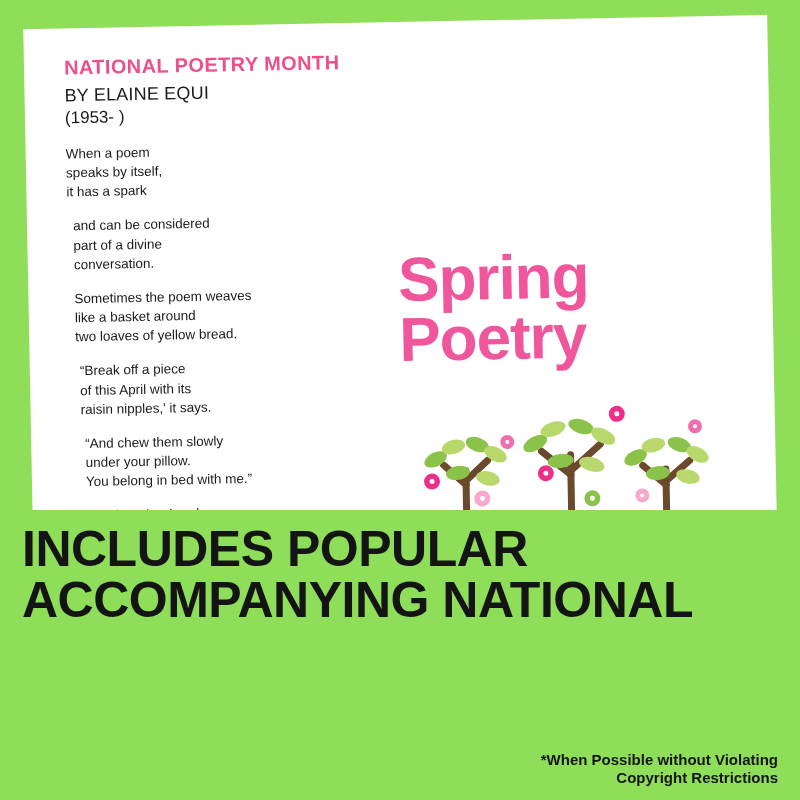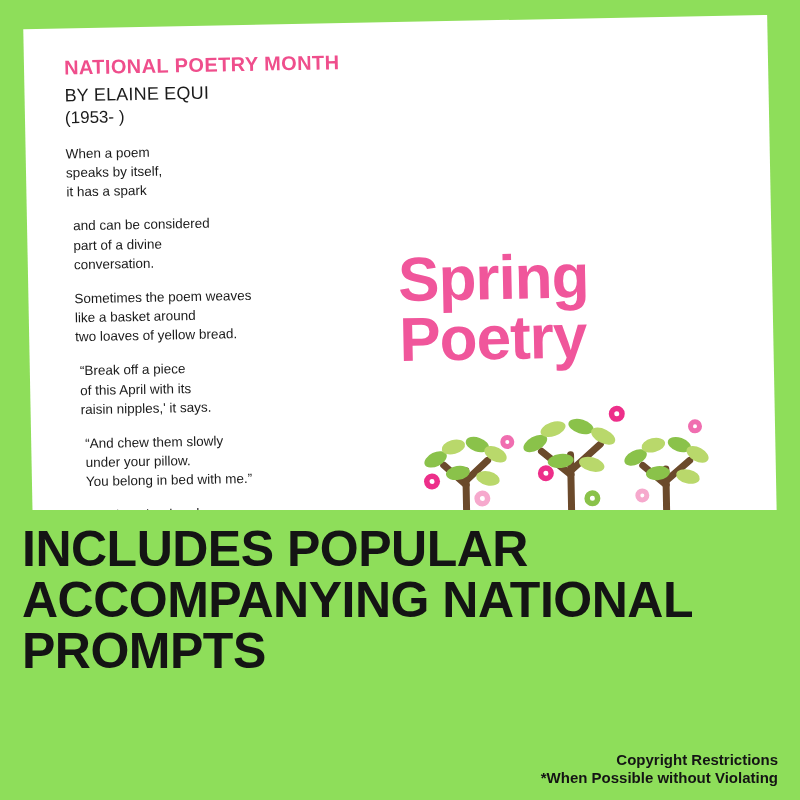--- a/index.html
+++ b/index.html
@@ -226,21 +226,20 @@
         </g>
       </svg>
 
     </div>
   </div>
 
   <div class="banner">
     <div class="banner-text">
       <span>INCLUDES POPULAR</span>
       <span>ACCOMPANYING NATIONAL</span>
-      <span>PROMPTS</span>
     </div>
     <div class="disclaimer">
+      <span>*When Possible without Violating</span>
       <span>Copyright Restrictions</span>
-      <span>*When Possible without Violating</span>
     </div>
   </div>
 
 </div>
 
 </body></html>

